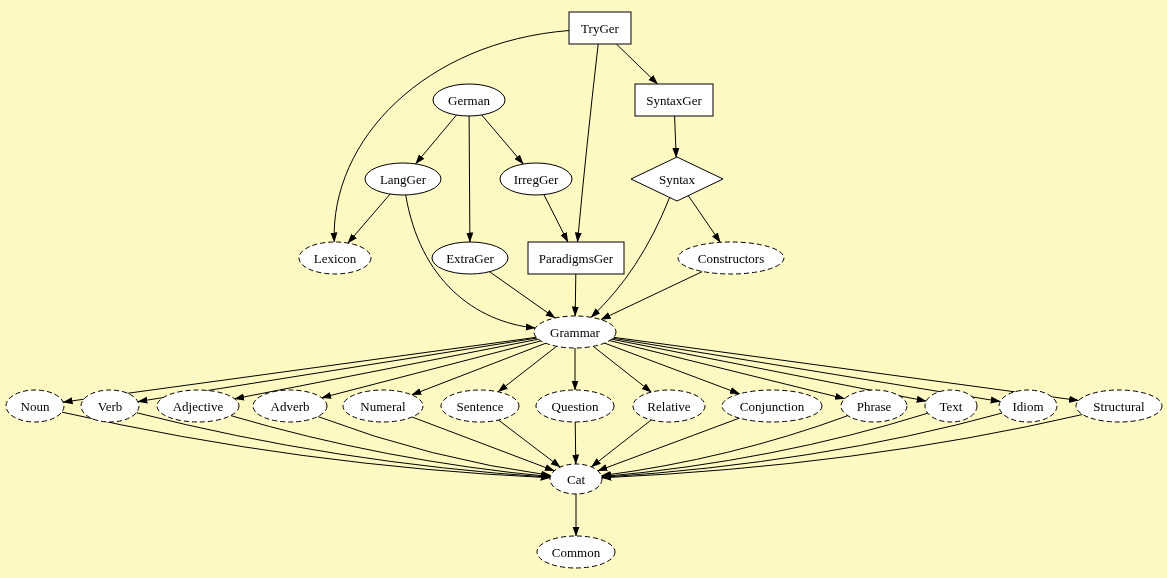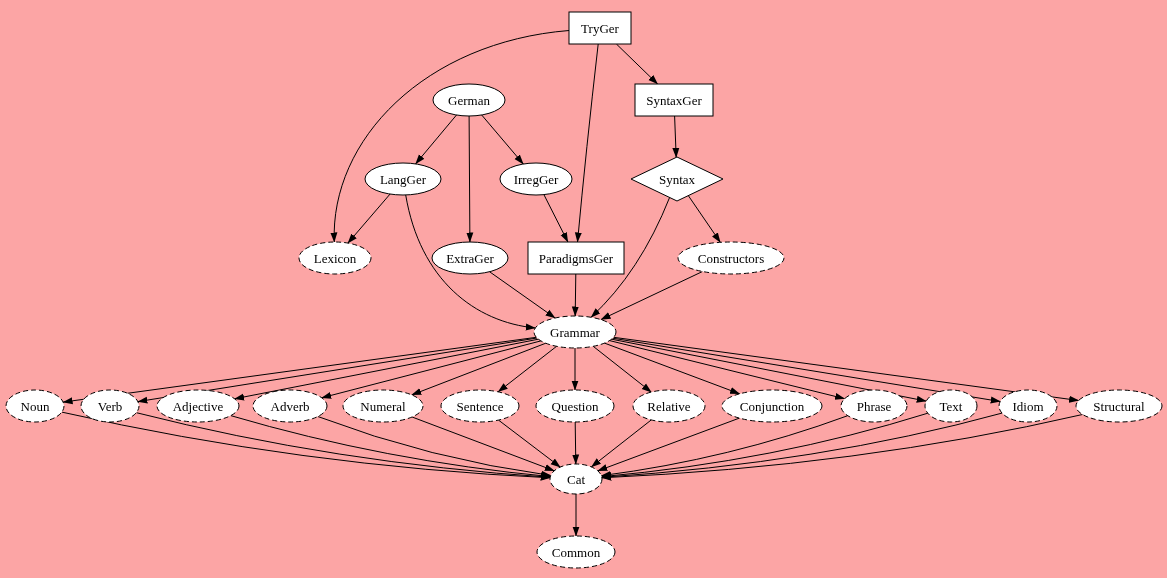--- a/index.html
+++ b/index.html
@@ -4,21 +4,21 @@
 <style>
   html, body {
     margin: 0;
     padding: 0;
     background: #ffffff;
   }
   .canvas-wrap {
     width: 1167px;
     height: 578px;
     position: relative;
-    background: #fca5a5;
+    background: #fef9c3;
   }
   svg text {
     font-family: "Liberation Serif", "DejaVu Serif", serif;
     font-size: 13px;
     fill: #000000;
   }
 </style>
 </head>
 <body>
 

